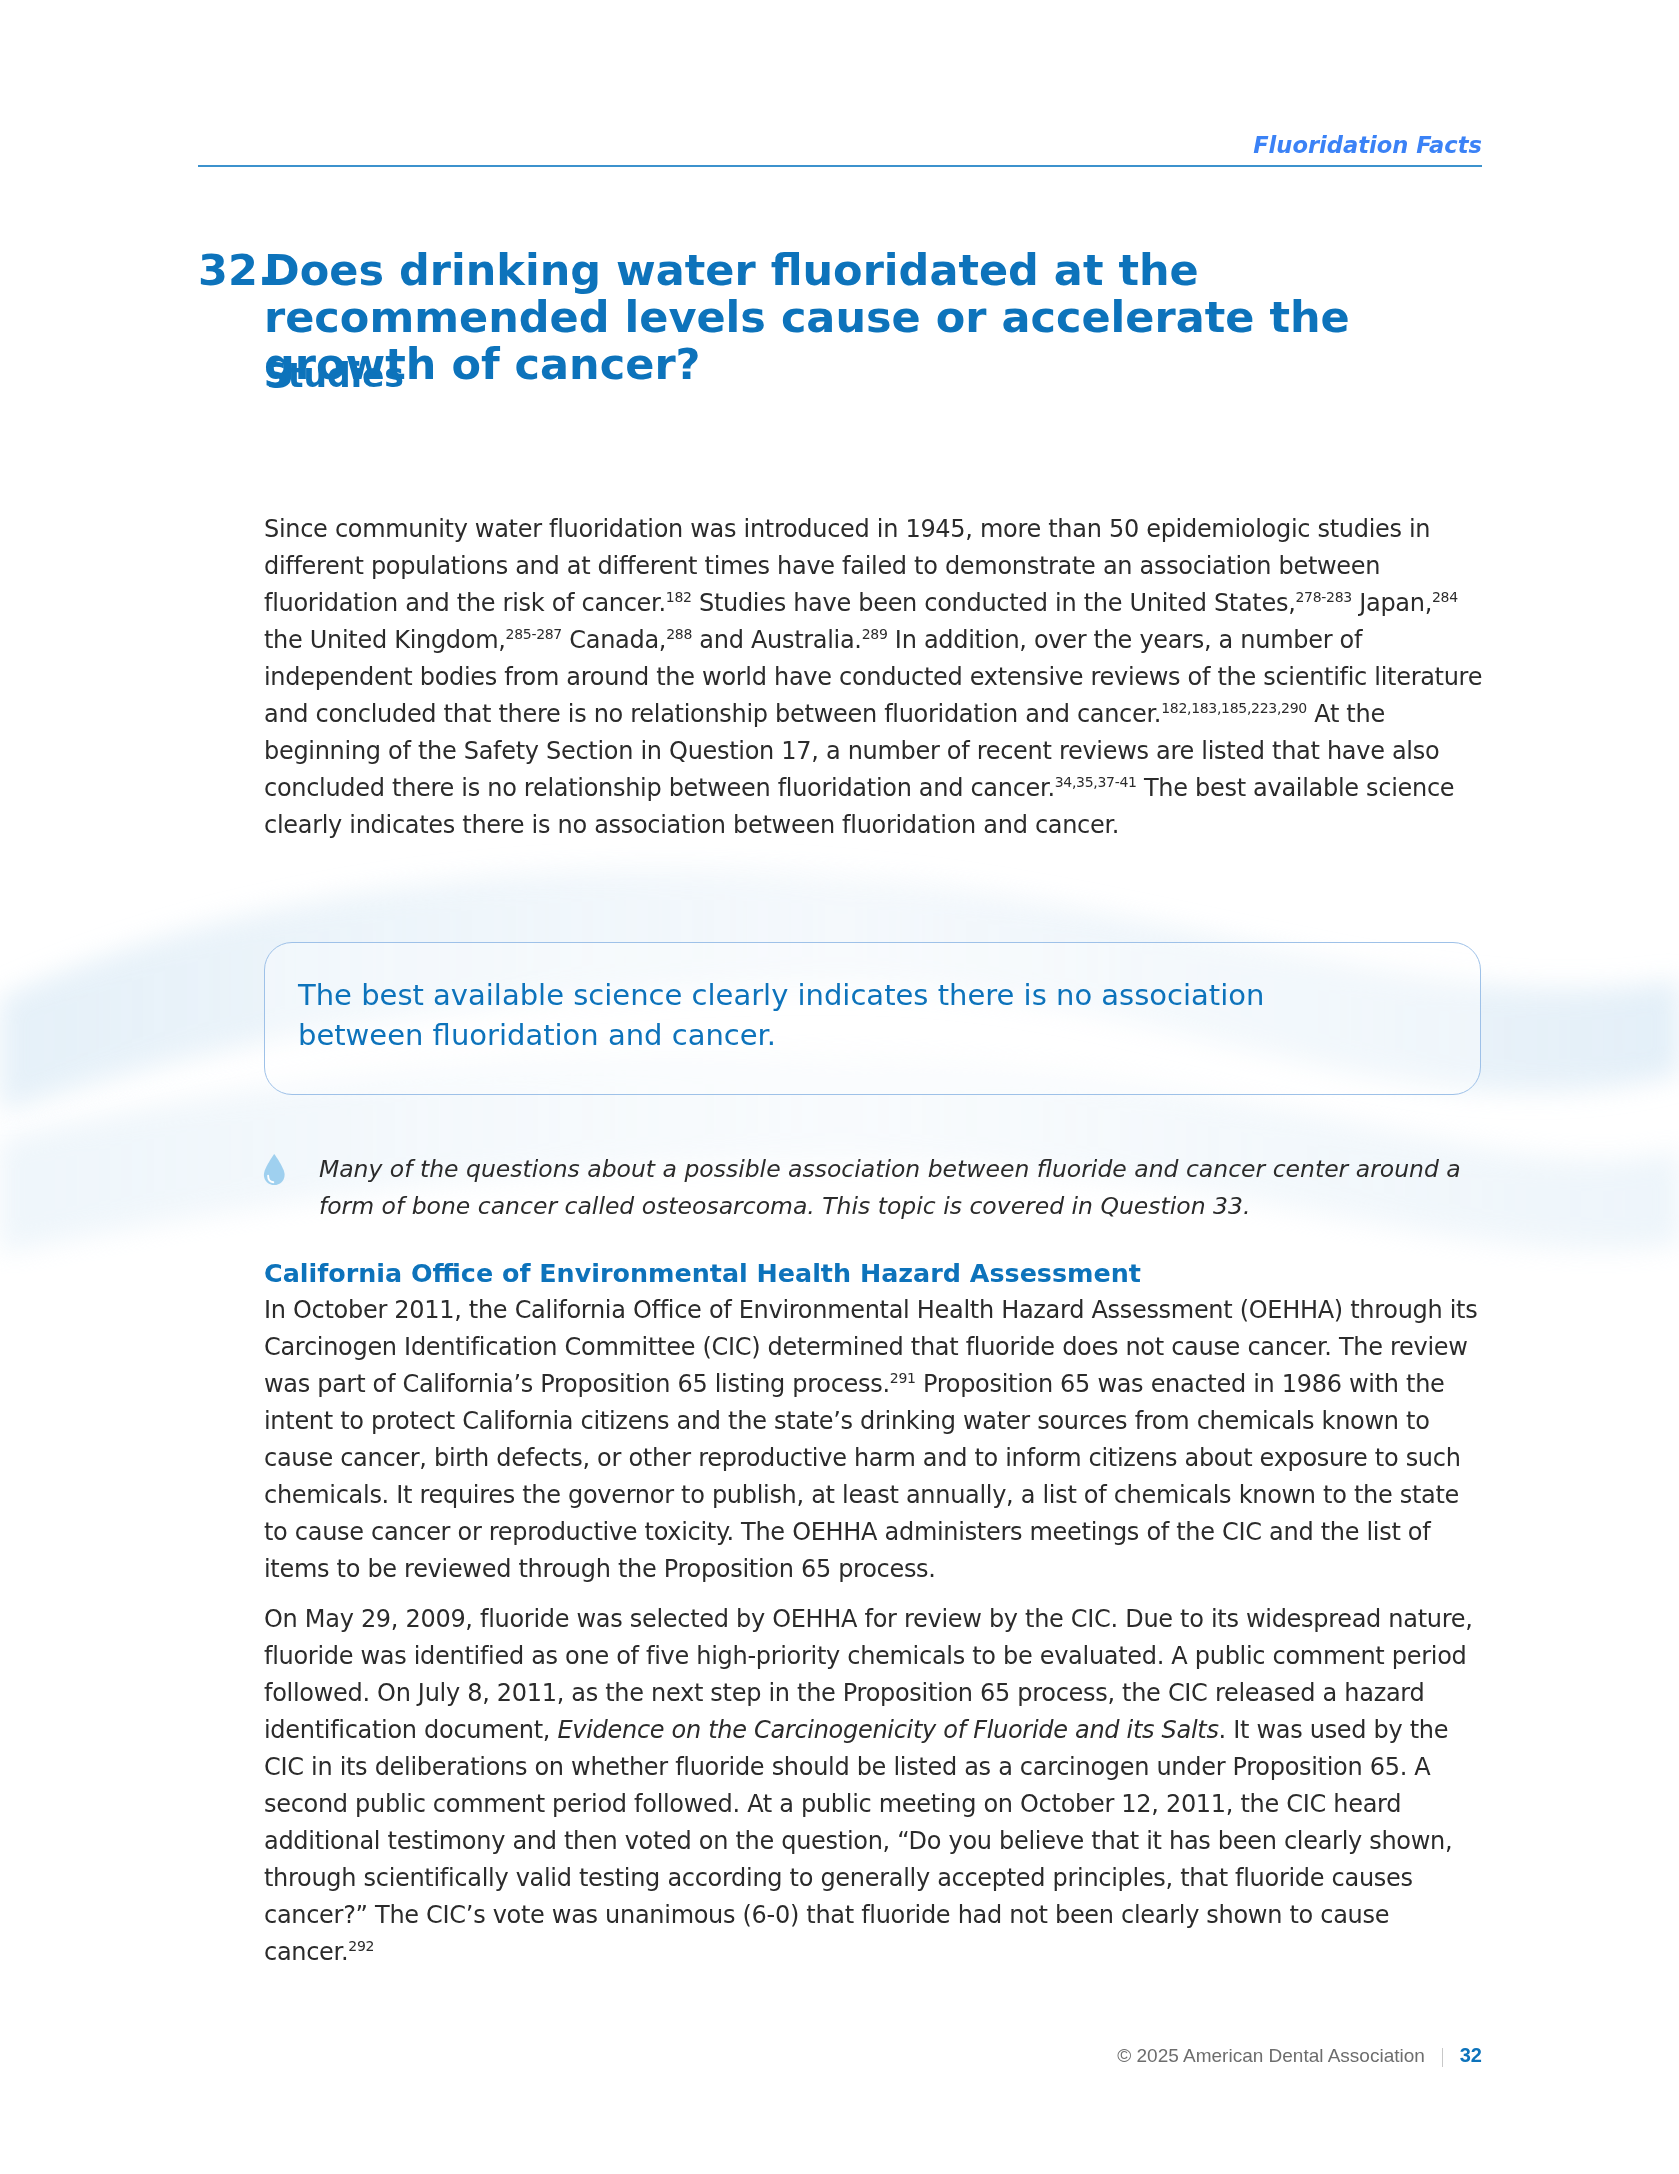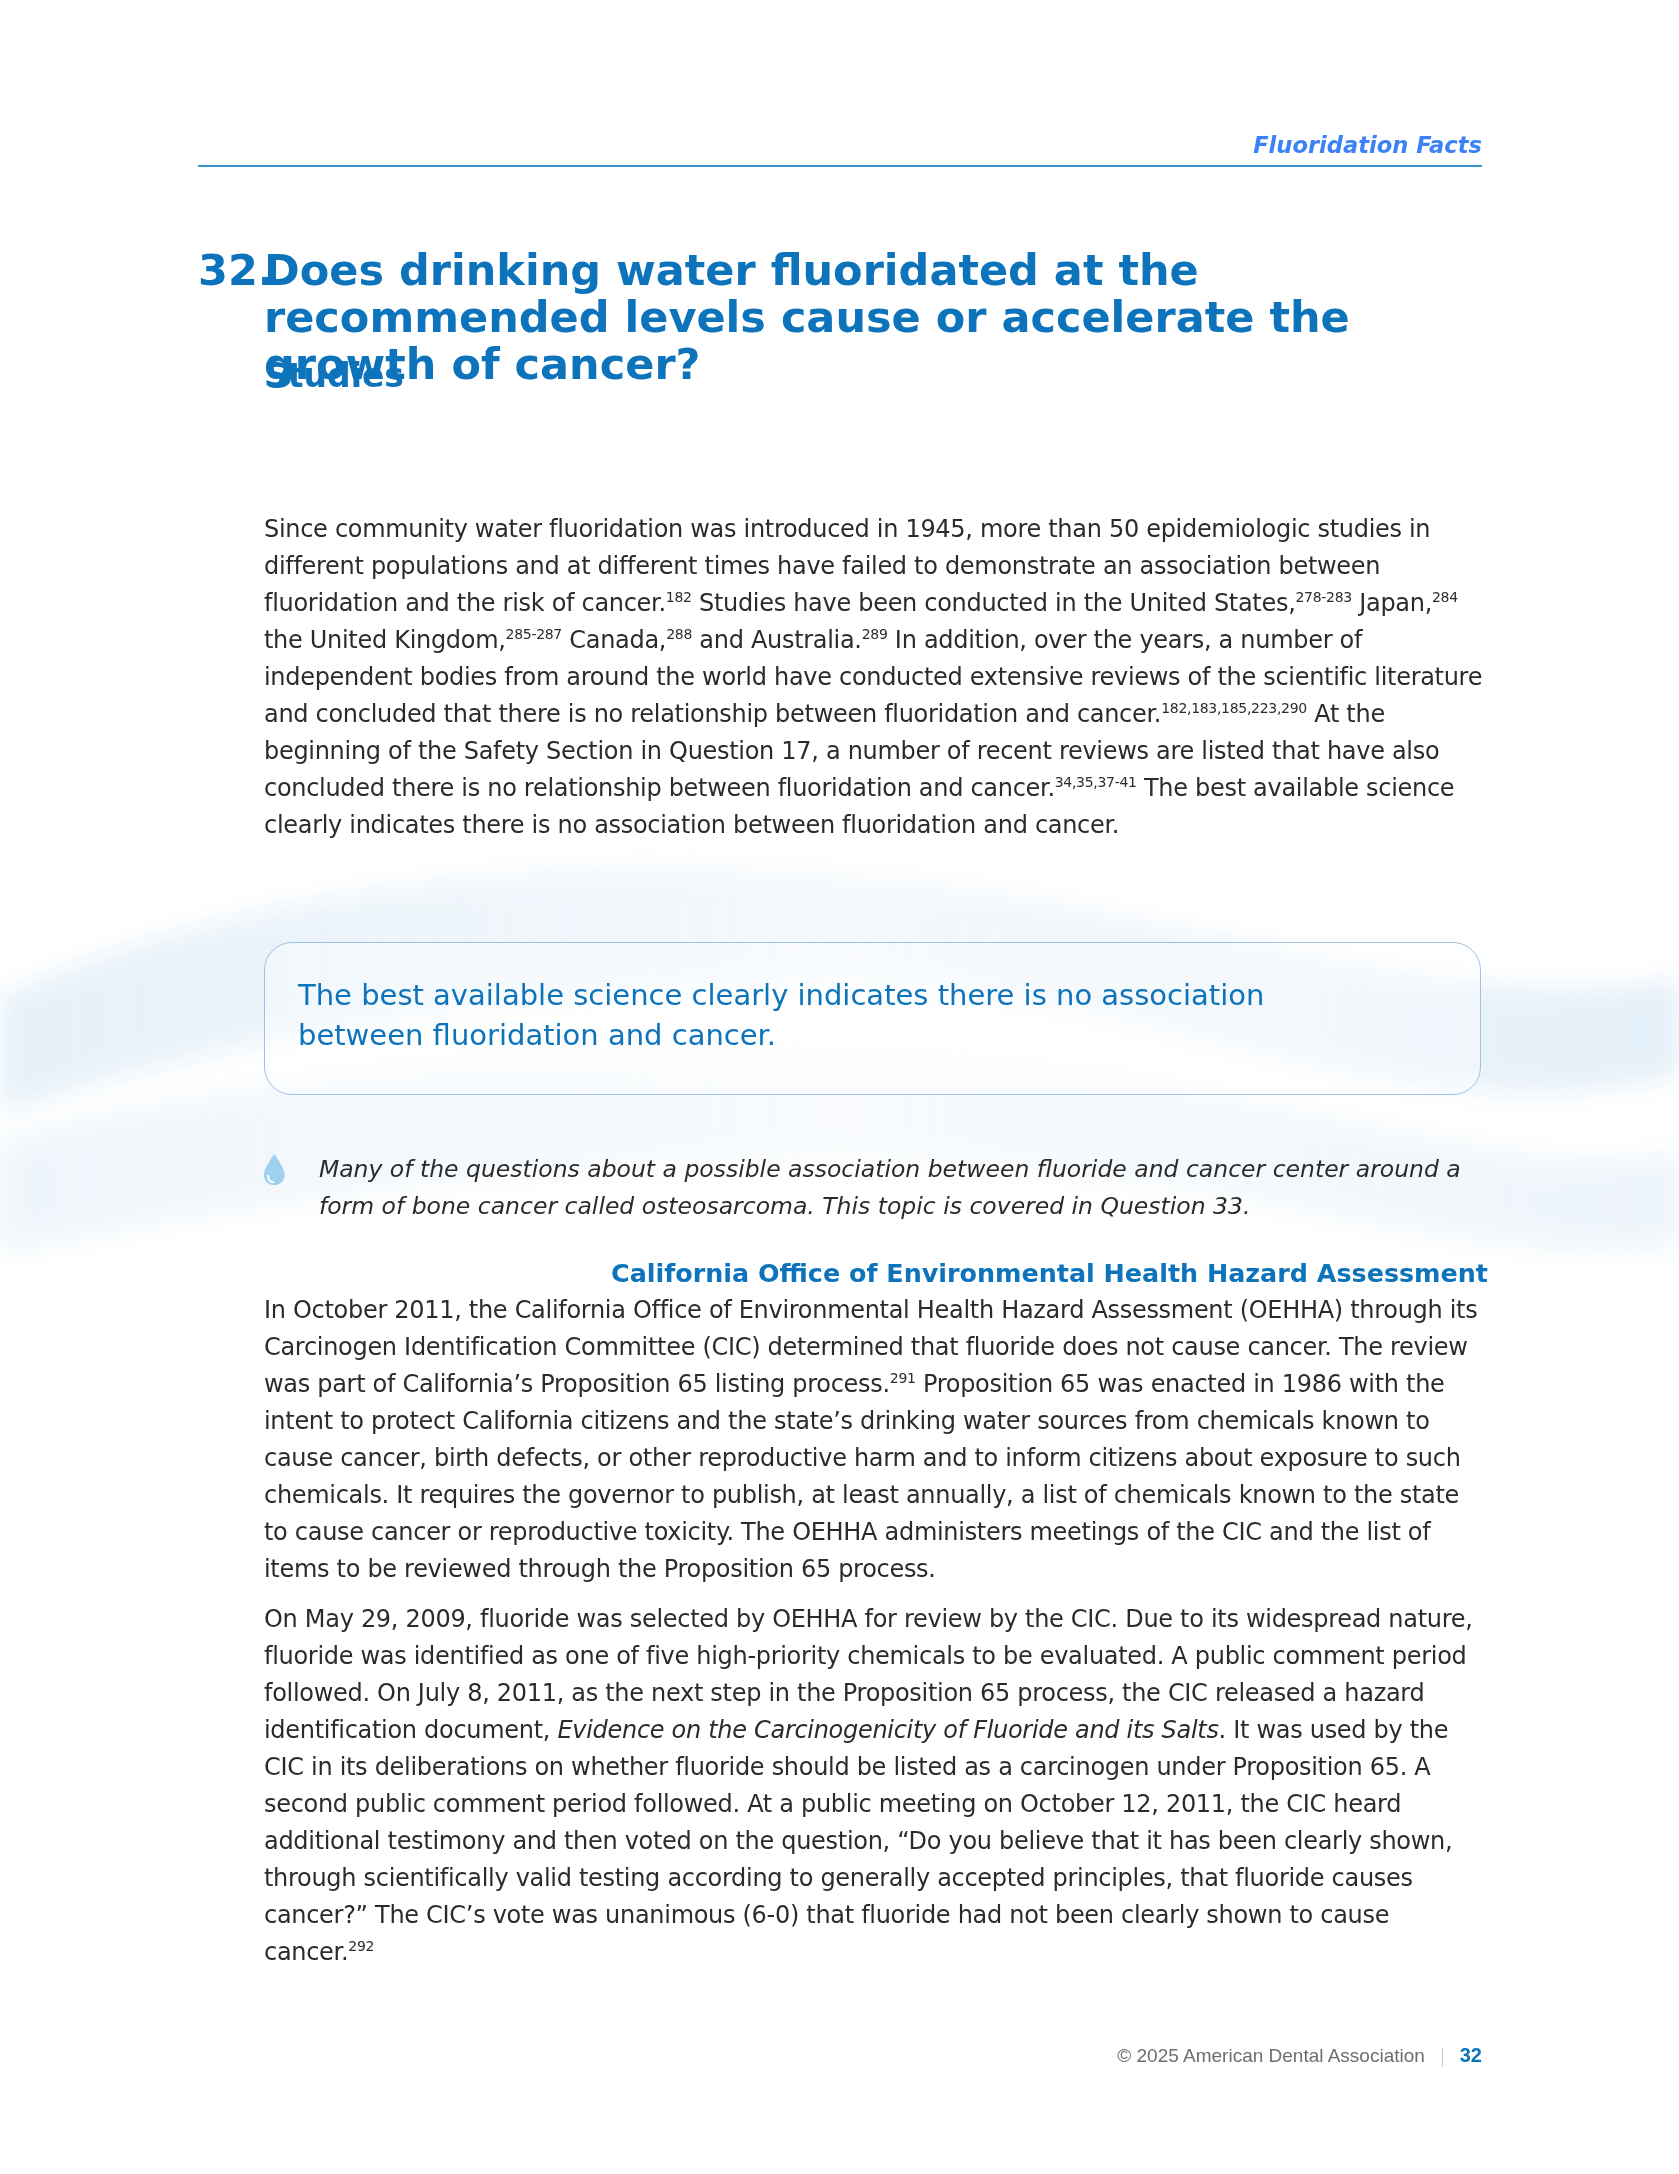--- a/index.html
+++ b/index.html
@@ -56,21 +56,21 @@
   .note {
     position: absolute; left: 262px; top: 1151px; width: 1243px; display: flex; gap: 23px;
   }
   .drop { width: 24.5px; height: 34px; flex: none; margin-top: 1.9px; margin-right: 9.4px; }
   .note-text {
     font-family: "DejaVu Sans", sans-serif; font-style: italic; font-size: 23.5px;
     line-height: 37px; color: #2b2b2b; margin: 0; width: 1168px;
   }
   .sub-h {
     font-family: "DejaVu Sans", sans-serif; font-weight: bold; font-size: 25.4px;
-    color: #0d73bb; margin: 0; text-align: right;
+    color: #0d73bb; margin: 0;
   }
   .footer {
     position: absolute; right: 198px; top: 2044px;
     font-family: Liberation Sans, sans-serif; font-size: 19px; color: #6d6d6d;
     display: flex; align-items: flex-end;
   }
   .footer .sep { width: 0.9px; height: 19px; background: #c8c8c8; margin: 0 17px; }
   .footer .page { color: #0d73bb; font-weight: bold; font-size: 20px; }
 </style>
 </head>

